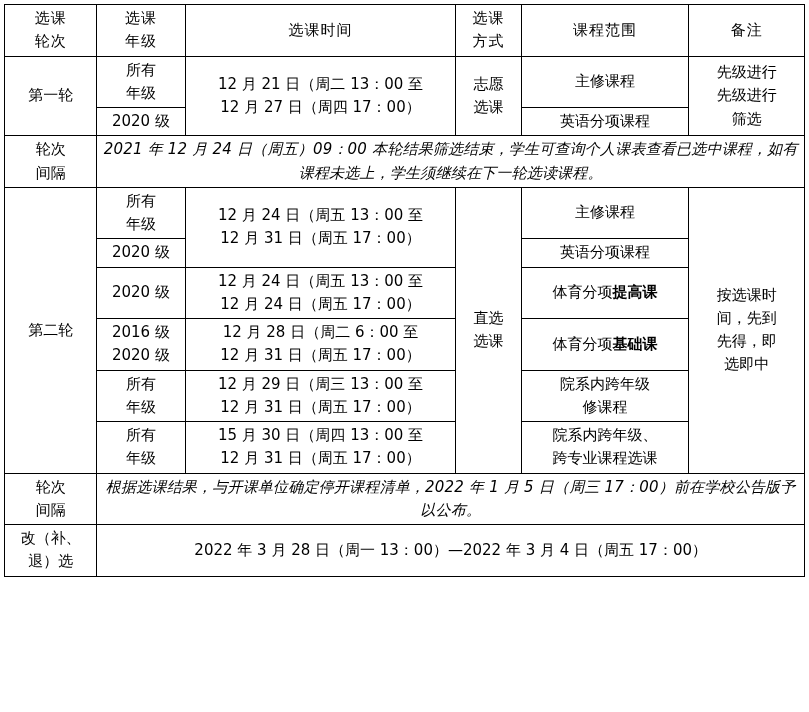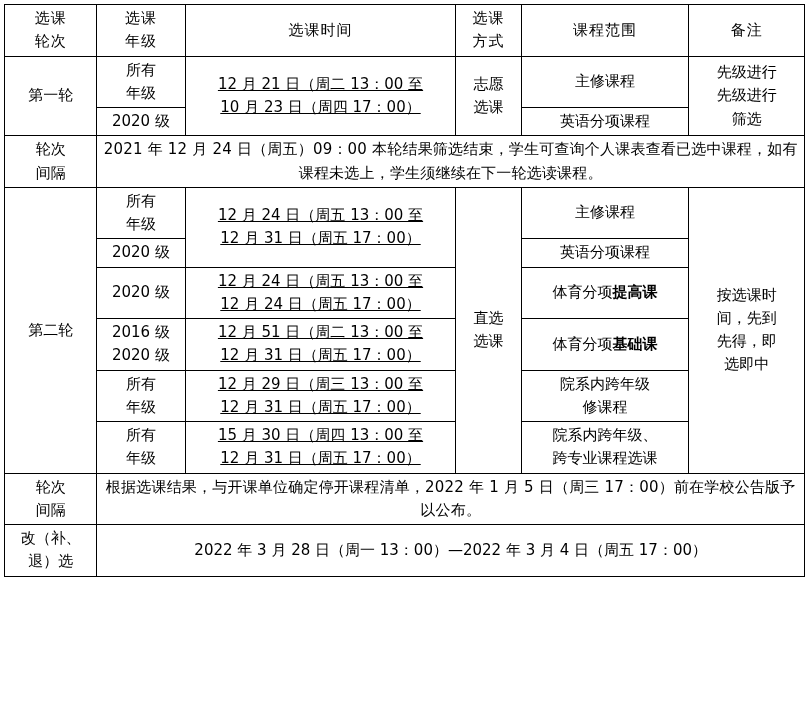--- a/index.html
+++ b/index.html
@@ -47,28 +47,28 @@
   .col-time    { width: 258px; }
   .col-mode    { width: 62px; }
   .col-scope   { width: 160px; }
   .col-remark  { width: 110px; }
   .para {
     text-align: left;
     font-size: 15px;
     line-height: 1.75;
     padding: 6px 8px 6px 10px;
     letter-spacing: 0.2px;
+    font-style: italic;
   }
   .cell-pad-lg {
     padding-top: 10px;
     padding-bottom: 10px;
   }
   .time-cell {
     line-height: 1.7;
-    text-decoration: underline;
   }
 </style>
 </head>
 <body>
 
 <div id="sheet">
   <table class="schedule">
     <colgroup>
       <col class="col-round">
       <col class="col-grade">
@@ -98,21 +98,21 @@
       </tr>
 
       <tr>
         <td rowspan="2">第一轮</td>
         <td class="cell-pad-lg">
           <div>所有</div>
           <div>年级</div>
         </td>
         <td rowspan="2" class="time-cell">
           <div>12 月 21 日（周二 13：00 至</div>
-          <div>10 月 23 日（周四 17：00）</div>
+          <div>12 月 27 日（周四 17：00）</div>
         </td>
         <td rowspan="2">
           <div>志愿</div>
           <div>选课</div>
         </td>
         <td class="cell-pad-lg">主修课程</td>
         <td rowspan="2">
           <div>先级进行</div>
           <div>先级进行</div>
           <div>筛选</div>
@@ -170,21 +170,21 @@
           <span>体育分项</span><span class="bold">提高课</span>
         </td>
       </tr>
 
       <tr>
         <td>
           <div>2016 级</div>
           <div>2020 级</div>
         </td>
         <td class="time-cell">
-          <div>12 月 51 日（周二 13：00 至</div>
+          <div>12 月 28 日（周二 6：00 至</div>
           <div>12 月 31 日（周五 17：00）</div>
         </td>
         <td>
           <span>体育分项</span><span class="bold">基础课</span>
         </td>
       </tr>
 
       <tr>
         <td>
           <div>所有</div>

